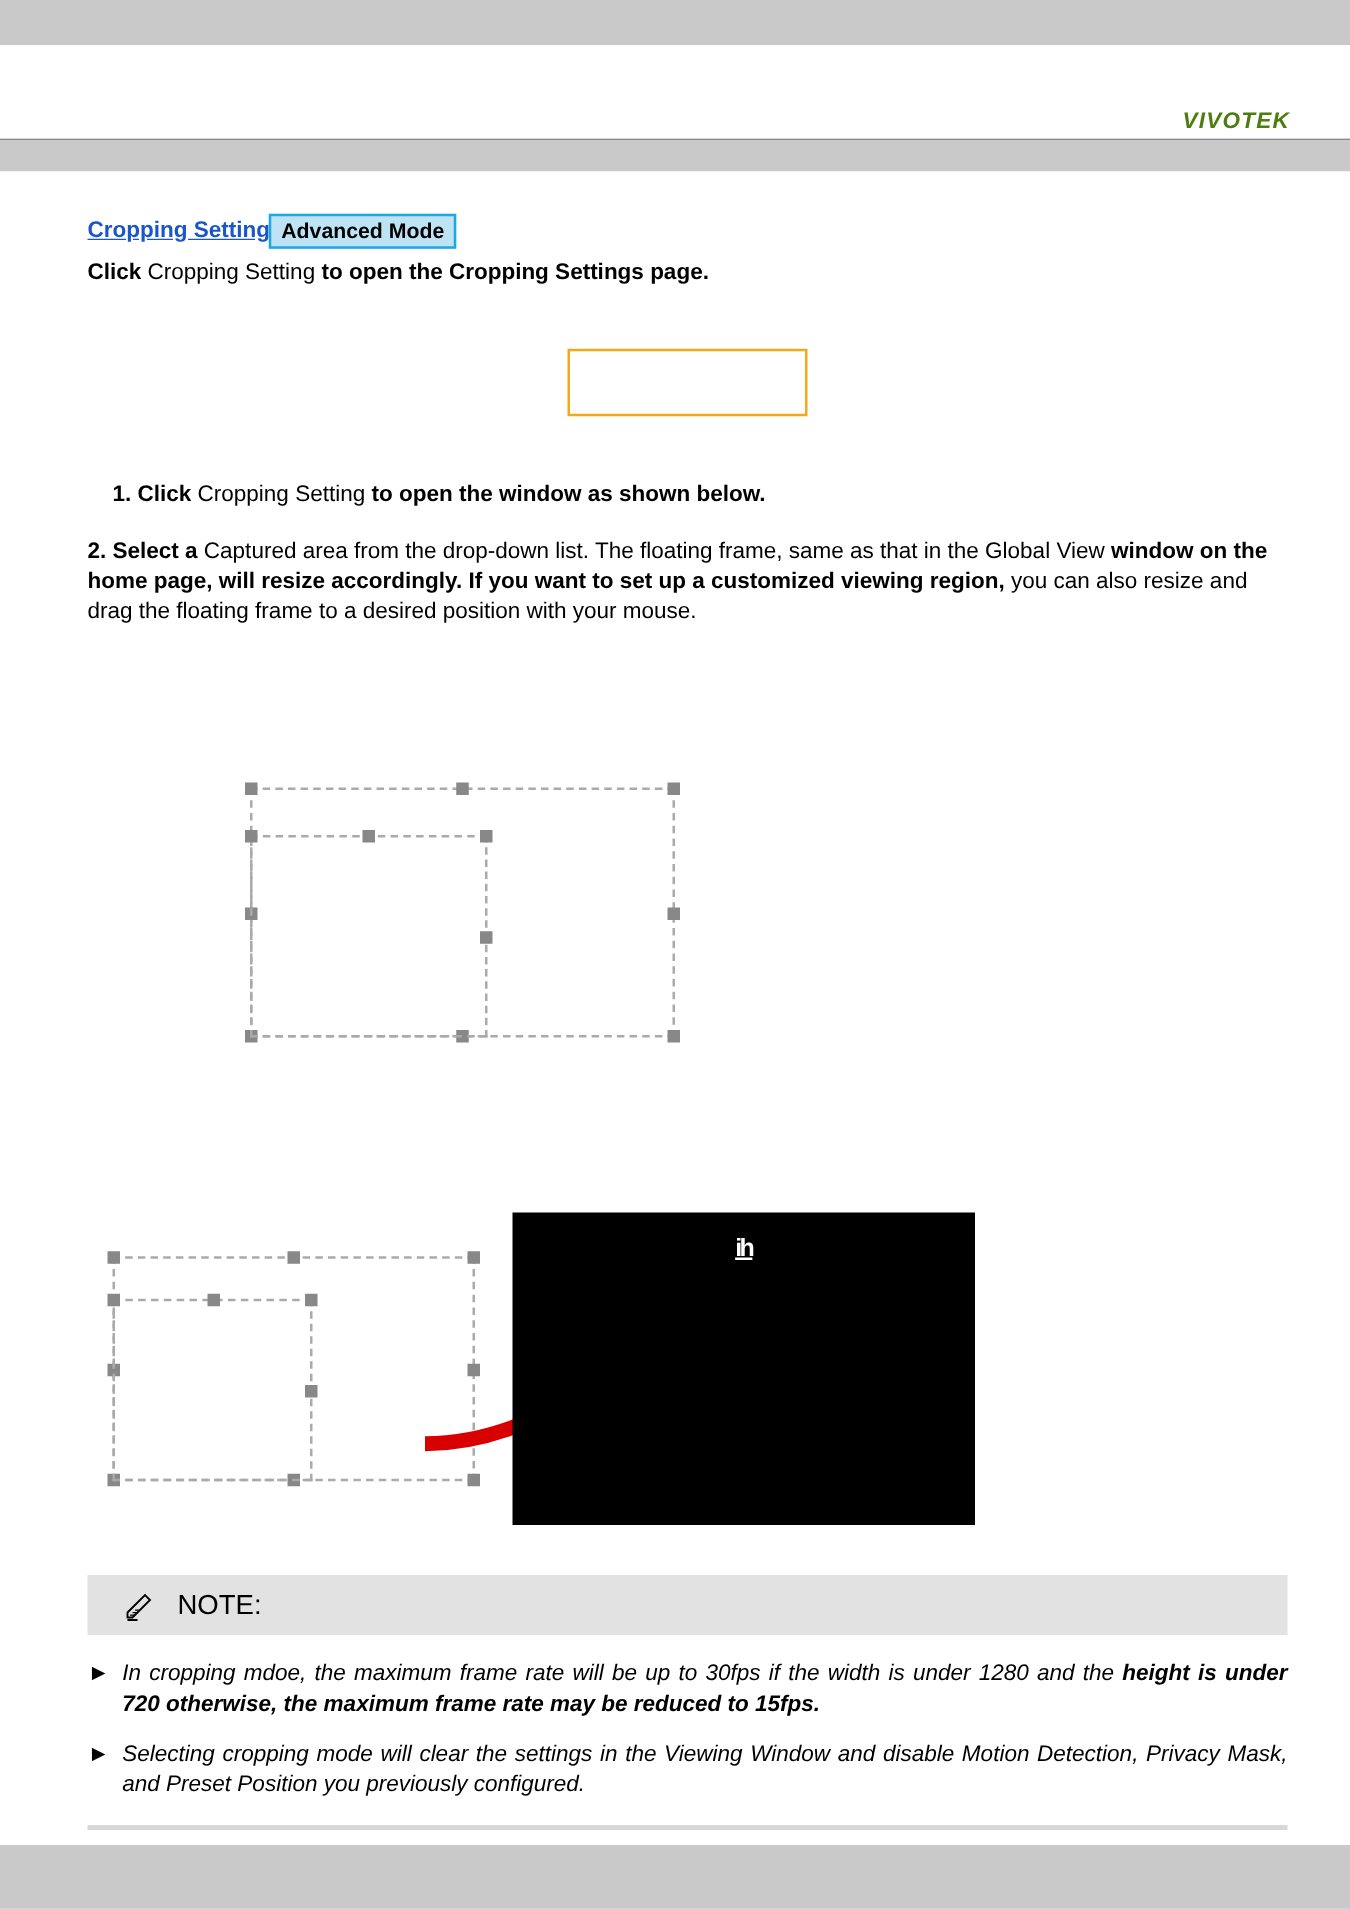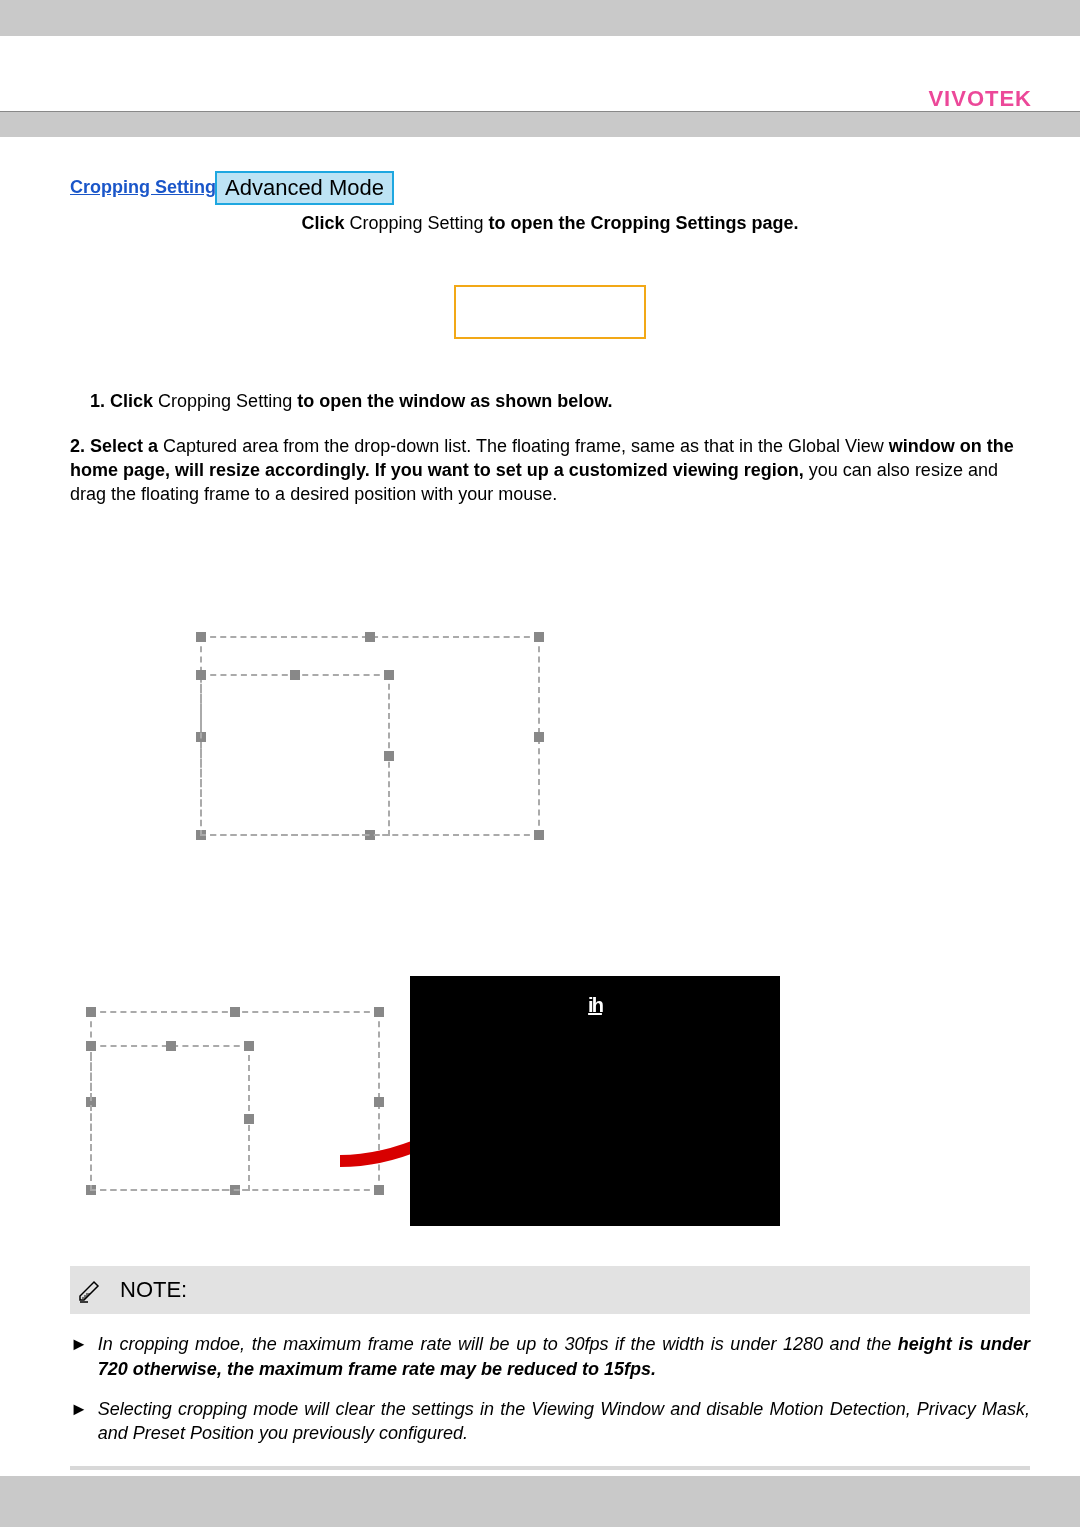--- a/index.html
+++ b/index.html
@@ -25,23 +25,24 @@
     left: 0;
     width: 1080px;
     height: 26px;
     background: #c9c9c9;
     border-top: 1px solid #888;
   }
   .brand {
     position: absolute;
     top: 50px;
     right: 48px;
-    color: #ec4899;
+    color: #4d7c0f;
     font-weight: bold;
-    font-size: 22px;
+    font-style: italic;
+    font-size: 18px;
     letter-spacing: 1px;
   }
   .content {
     position: absolute;
     top: 135px;
     left: 70px;
     width: 960px;
   }
   .section-title {
     font-size: 18px;
@@ -49,23 +50,23 @@
   .link-text {
     color: #1a56c9;
     text-decoration: underline;
     font-weight: bold;
   }
   .badge {
     display: inline-block;
     border: 2px solid #1ea7e0;
     background: #bde3f4;
     color: #000;
-    font-weight: normal;
+    font-weight: bold;
     padding: 2px 8px;
-    font-size: 22px;
+    font-size: 17px;
     margin-left: -6px;
     vertical-align: middle;
   }
   .body-text {
     font-size: 18px;
     line-height: 1.35;
     color: #000;
   }
   .bold { font-weight: bold; }
   .orange-box {
@@ -136,21 +137,21 @@
   .arrow-svg {
     position: absolute;
     left: 250px;
     top: 55px;
     width: 280px;
     height: 140px;
     pointer-events: none;
   }
   .note-bar {
     background: #e2e2e2;
-    padding: 10px 6px;
+    padding: 10px 28px;
     margin-top: 40px;
     display: flex;
     align-items: center;
     gap: 16px;
   }
   .note-icon {
     width: 28px;
     height: 28px;
   }
   .note-title {
@@ -193,21 +194,21 @@
   <div class="brand">VIVOTEK</div>
   <div class="header-band"></div>
 
   <div class="content">
 
     <div class="section-title">
       <span class="link-text">Cropping Setting</span>
       <span class="badge">Advanced Mode</span>
     </div>
 
-    <div class="body-text" style="margin-top:6px;text-align:center;">
+    <div class="body-text" style="margin-top:6px;">
       <span class="bold">Click</span><span> Cropping Setting </span><span class="bold"> to open the Cropping Settings page.</span>
     </div>
 
     <div class="orange-box"></div>
 
 
     <div class="body-text" style="margin-top:4px;margin-left:20px;">
       <span class="bold">1.</span>
       <span class="bold">Click</span><span> Cropping Setting </span><span class="bold"> to open the window as shown below.</span>
     </div>

